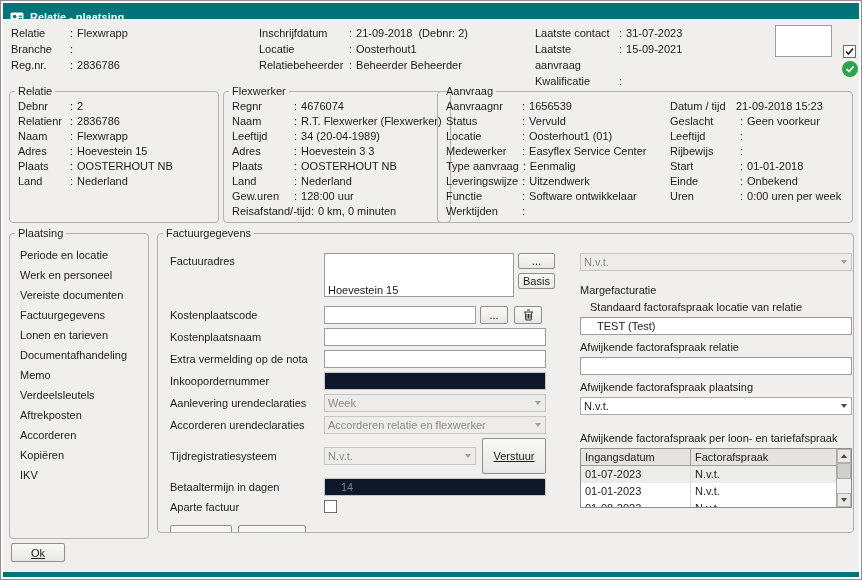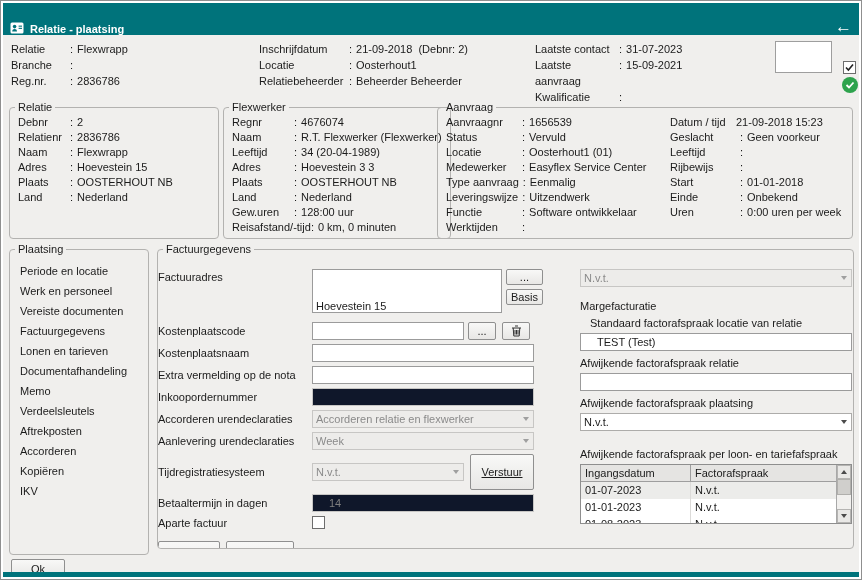--- a/index.html
+++ b/index.html
@@ -1,20 +1,20 @@
 <!DOCTYPE html>
 <html><head>
 <meta charset="utf-8">
 <style>
   * { margin:0; padding:0; box-sizing:border-box; }
   html,body { width:862px; height:580px; }
   body { font-family:"Liberation Sans", sans-serif; font-size:11px; color:#1b1b1b; background:#fff; }
 
   .window { width:862px; height:580px; border:1px solid #8f8f8f; background:#fff; padding:2px; display:flex; flex-direction:column; }
-  .titlebar { height:32px; background:#00737B; color:#fff; display:flex; align-items:flex-end; gap:6px; padding:0 7px; flex:0 0 auto; }
+  .titlebar { height:16px; background:#00737B; color:#fff; display:flex; align-items:flex-start; gap:6px; padding:8px 7px; flex:0 0 auto; }
   .titlebar .title { font-weight:bold; flex:1; }
   .back-arrow { font-size:17px; line-height:1; cursor:default; }
   .content { position:relative; flex:1; background:#F0EFED; overflow:hidden; }
   .bottombar { height:5px; background:#00737B; flex:0 0 auto; }
 
   
   .hcol { position:absolute; top:6px; }
   .hcol1 { left:8px; }  .hcol1 .lbl { width:55px; }
   .hcol2 { left:256px; } .hcol2 .lbl { width:86px; }
   .hcol3 { left:532px; } .hcol3 .lbl { width:80px; }
@@ -43,21 +43,21 @@
   .aan-left { width:224px; }
   .aan-right { flex:1; }
 
   
   .fs-plaatsing { left:6px; top:208px; width:140px; height:312px; }
   .side-items { padding:6px 10px; }
   .side-item { line-height:20px; cursor:default; }
 
   
   .fs-factuur { left:154px; top:208px; width:697px; height:306px; }
-  .formcol { position:absolute; left:0; top:14px; width:400px; }
+  .formcol { position:absolute; left:12px; top:14px; width:400px; }
   .form-row { display:flex; align-items:center; margin-bottom:4px; }
   .flabel { flex:0 0 154px; }
   .txt { height:18px; border:1px solid #9b9b9b; background:#fff; font:inherit; padding:0 16px; width:222px; color:#1b1b1b; }
   .txt.disabled { background:#0f172a; border-color:#c7c6c4; color:#7f7f7f; }
   .txt.short { width:152px; }
   .combo { height:18px; border:1px solid #adacaa; background:#fff; display:flex; align-items:center; width:222px; padding-left:3px; }
   .combo.short { width:152px; }
   .combo .cval { flex:1; overflow:hidden; white-space:nowrap; }
   .combo .cbtn { flex:0 0 15px; display:flex; align-items:center; justify-content:center; align-self:stretch; }
   .combo.disabled { background:#EDECEA; border-color:#c7c6c4; color:#8a8a8a; }
@@ -399,33 +399,33 @@
           <span class="flabel">Extra vermelding op de nota</span>
           <input class="txt" value="" style="">
         </div>
 
         <div class="form-row">
           <span class="flabel">Inkoopordernummer</span>
           <input class="txt disabled" value="" style="">
         </div>
 
         <div class="form-row">
+          <span class="flabel">Aanlevering urendeclaraties</span>
+          <div class="combo disabled">
+            <span class="cval">Week</span>
+            <span class="cbtn">
+                <i class="tri-d"></i>
+              </span>
+          </div>
+        </div>
+
+        <div class="form-row">
           <span class="flabel">Accorderen urendeclaraties</span>
           <div class="combo disabled">
             <span class="cval">Accorderen relatie en flexwerker</span>
-            <span class="cbtn">
-                <i class="tri-d"></i>
-              </span>
-          </div>
-        </div>
-
-        <div class="form-row">
-          <span class="flabel">Aanlevering urendeclaraties</span>
-          <div class="combo disabled">
-            <span class="cval">Week</span>
             <span class="cbtn">
                 <i class="tri-d"></i>
               </span>
           </div>
         </div>
 
         <div class="form-row">
           <span class="flabel">Tijdregistratiesysteem</span>
           <div class="combo disabled short">
             <span class="cval">N.v.t.</span>

